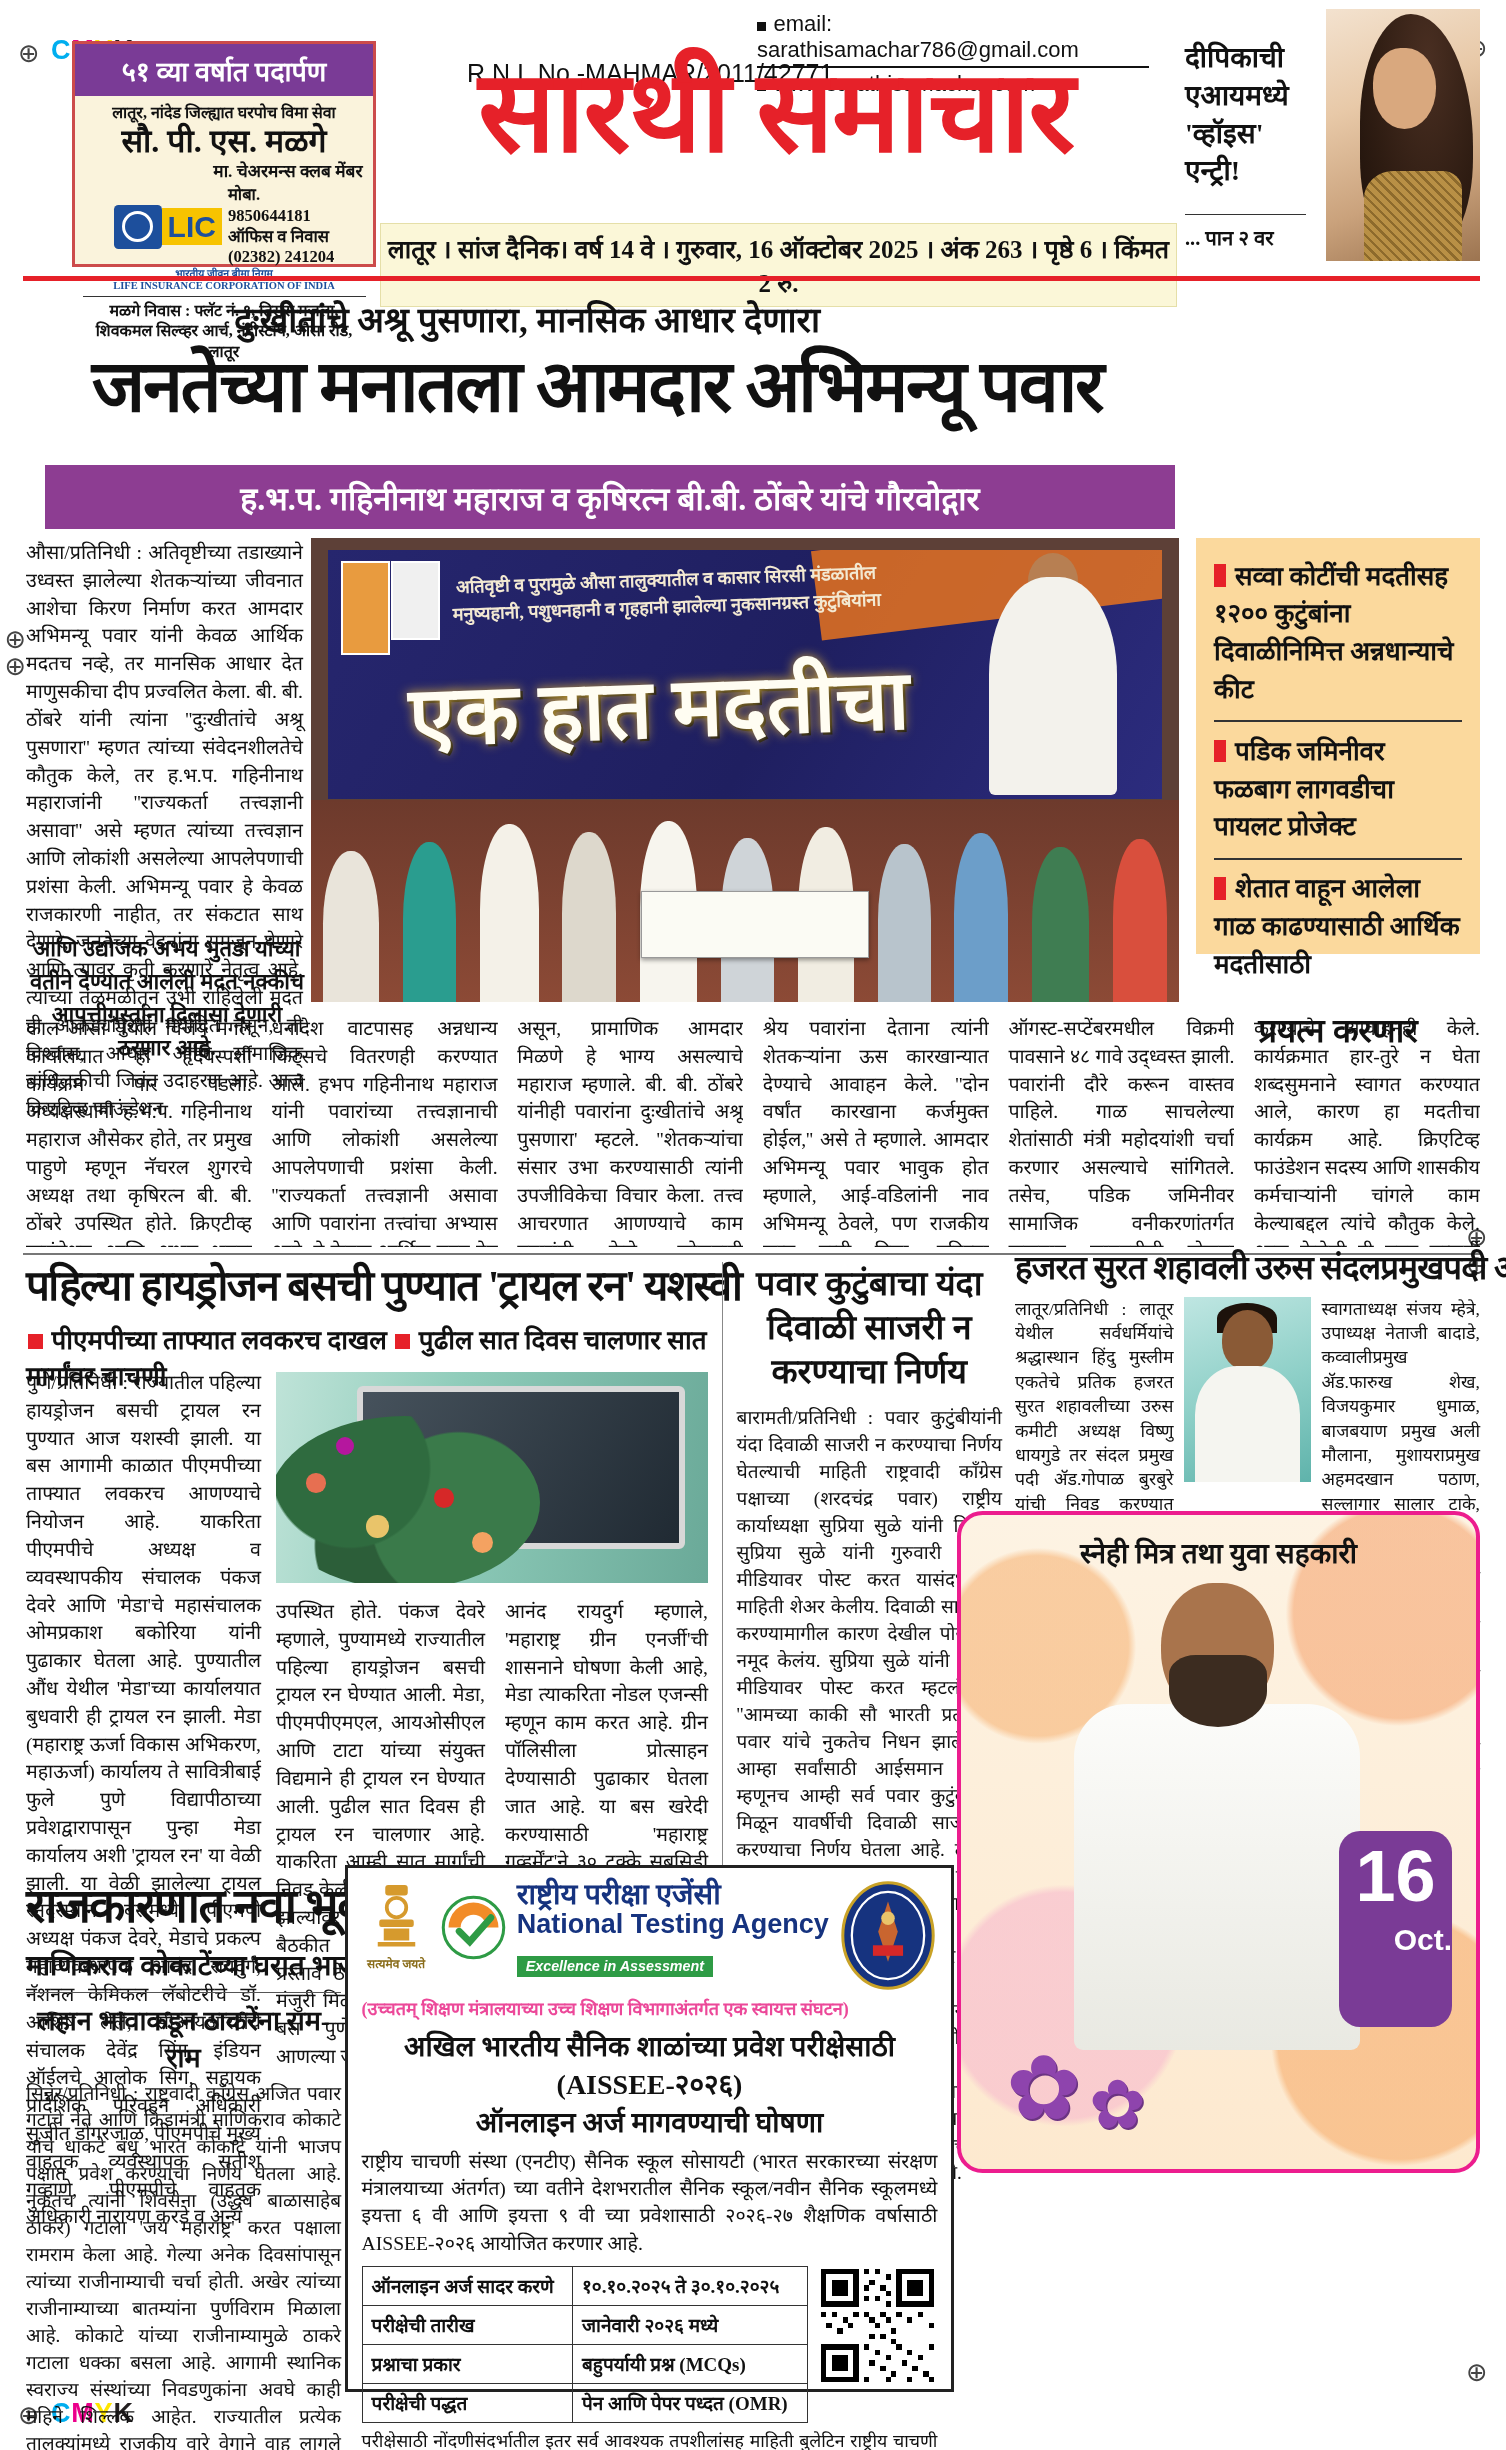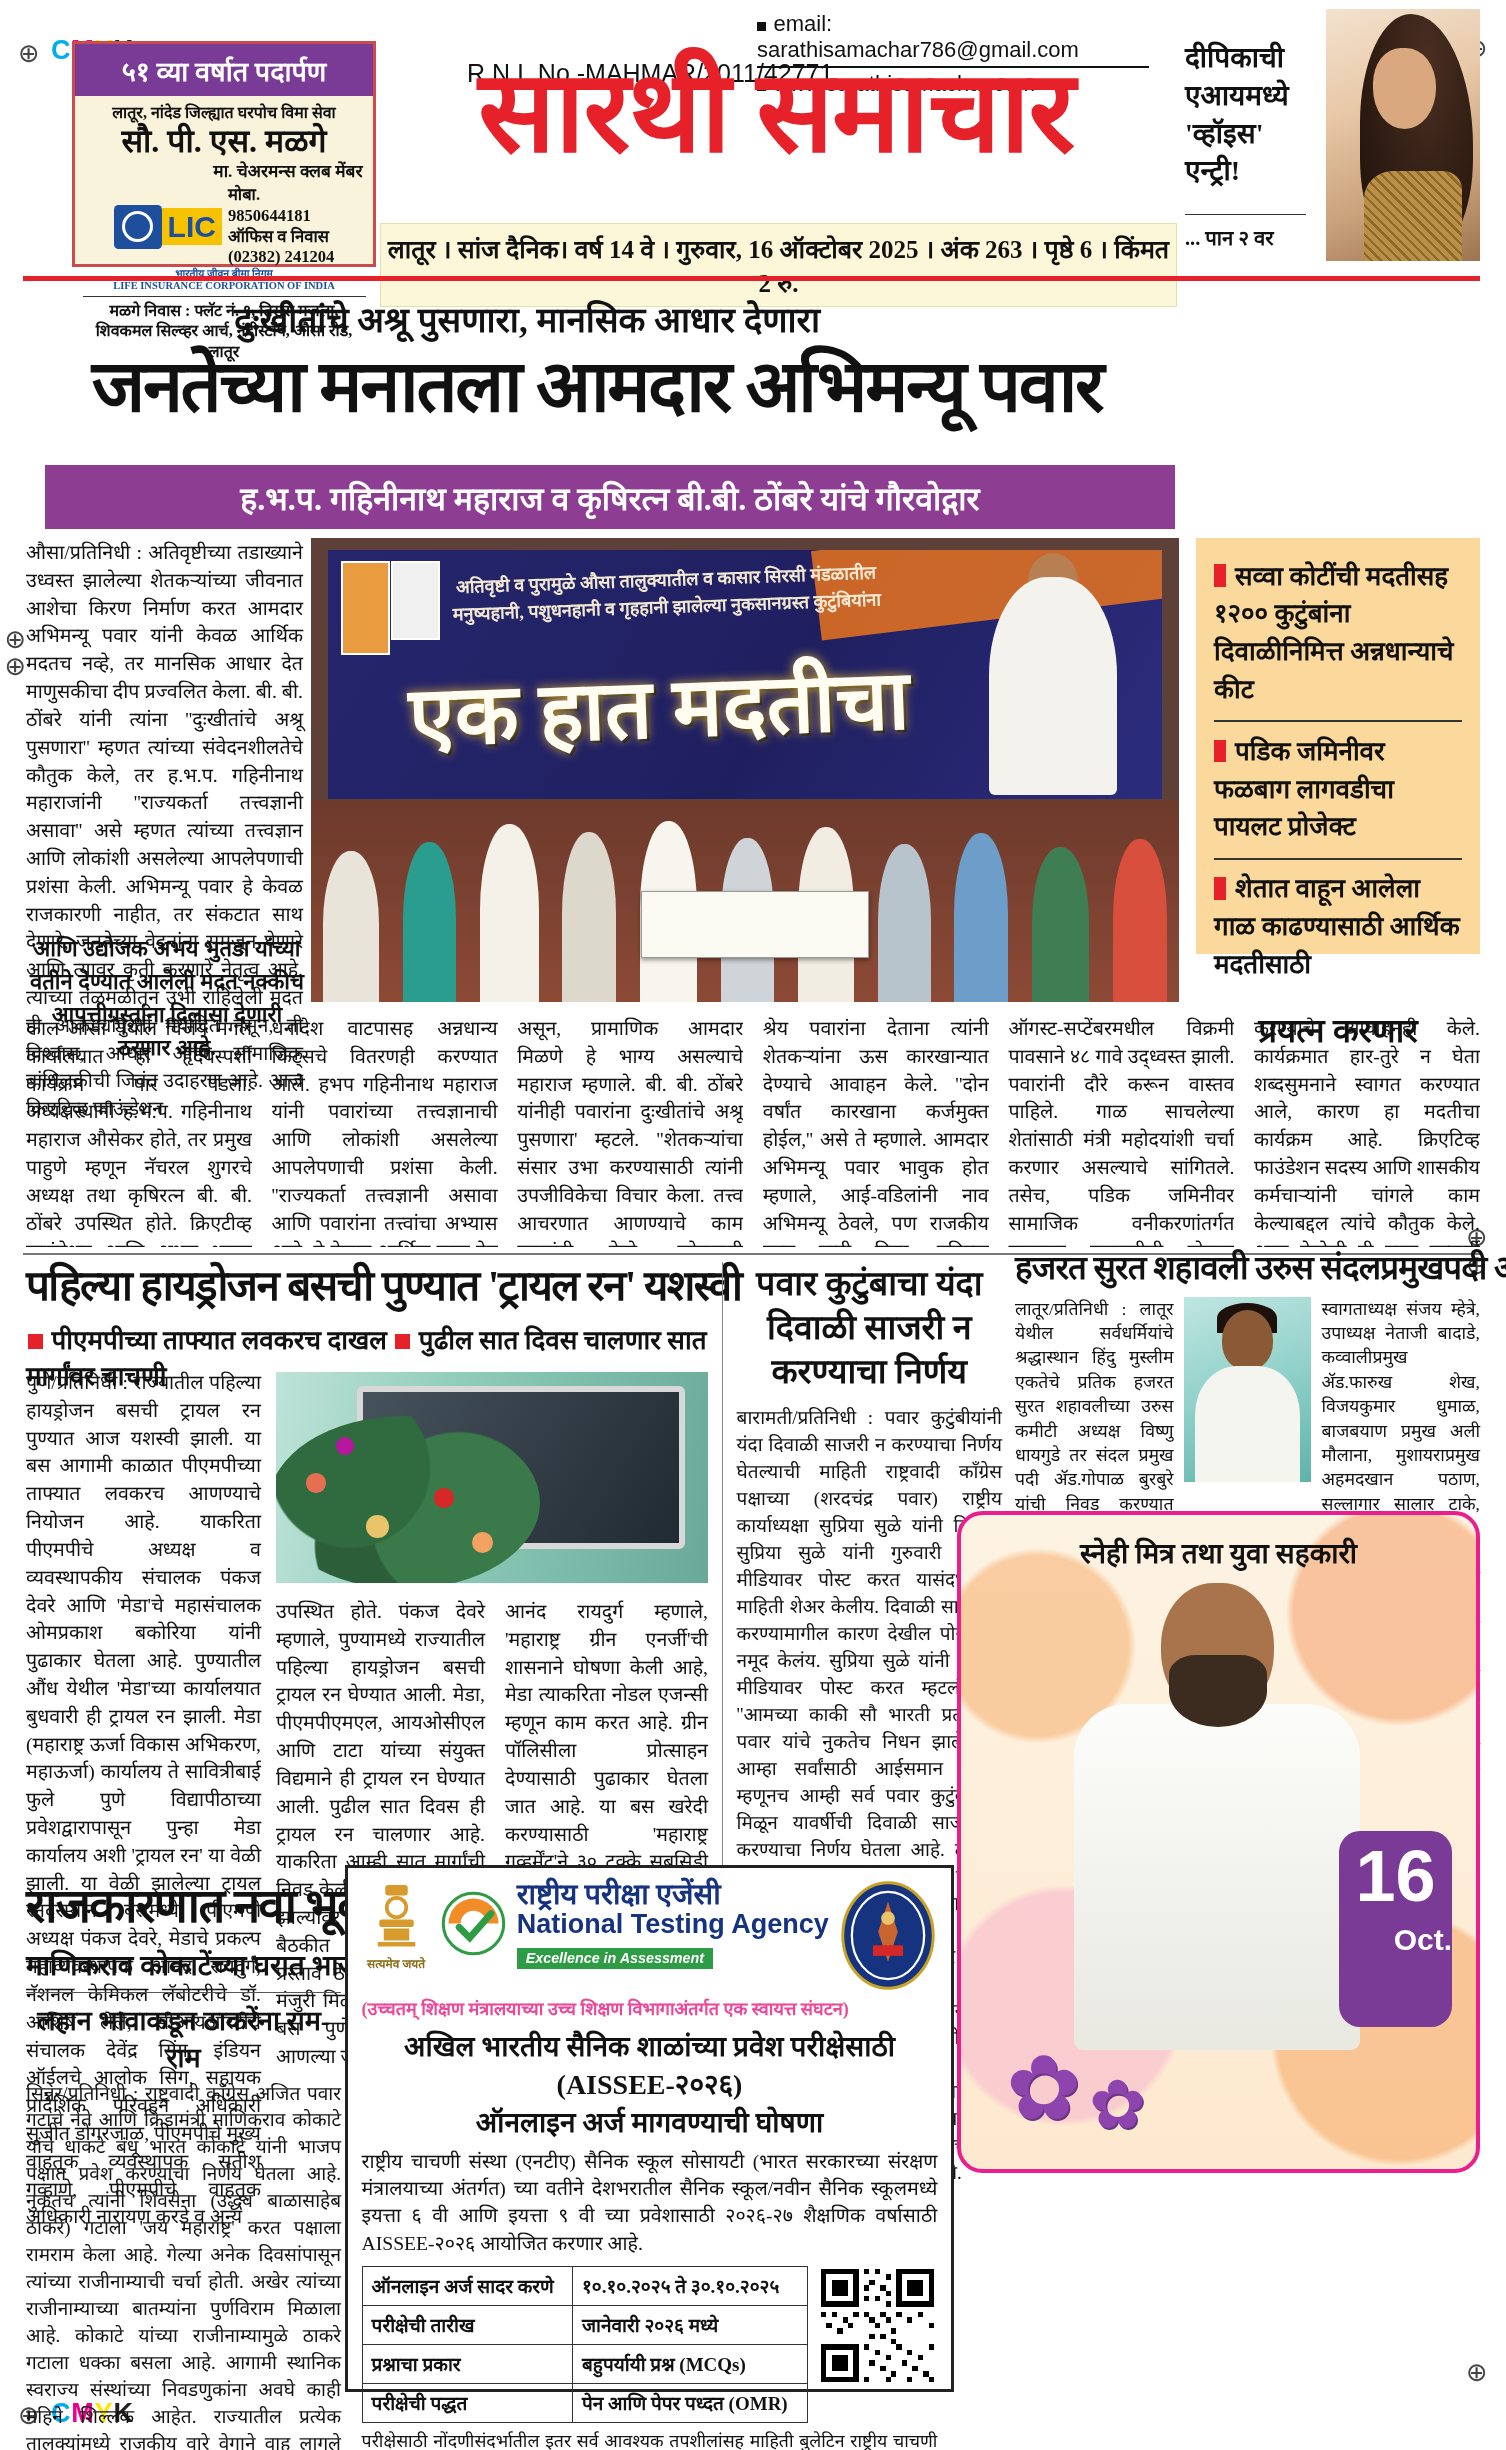--- a/index.html
+++ b/index.html
@@ -136,21 +136,21 @@
 
   .nta{left:345px;top:1865px;width:609px;height:527px;border:3px solid #222;background:#fff;box-sizing:border-box;padding:10.5px 13.6px;}
   .ntahdr{display:flex;align-items:flex-start;gap:7.5px;}
   .emblem{width:69px;text-align:center;flex:none;}
   .emblemcap{font-size:12px;font-weight:bold;color:#8a6d1a;}
   .ntacenter{flex:1;text-align:center;}
   .ntalogo{display:flex;align-items:center;justify-content:center;gap:10.5px;}
   .ntatitles{text-align:left;}
   .ntahi{color:#16337f;font-weight:bold;font-size:29px;line-height:1.1;}
   .ntaen{color:#16337f;font-weight:bold;font-size:27px;font-family:"Liberation Sans",sans-serif;line-height:1.1;}
-  .ntatag{display:inline-block;background:#2e9b45;color:#fff;font-style:italic;font-weight:bold;font-size:14.3px;padding:2.3px 9px;margin-top:8px;font-family:"Liberation Sans",sans-serif;}
+  .ntatag{display:inline-block;background:#2e9b45;color:#fff;font-style:italic;font-weight:bold;font-size:14.3px;padding:2.3px 9px;margin-top:16px;font-family:"Liberation Sans",sans-serif;}
   .crest{width:98px;height:113px;flex:none;}
   .orgline{color:#ec4899;font-weight:bold;font-size:18px;margin-top:4.5px;}
   .ntah1{font-weight:bold;font-size:28px;text-align:center;margin-top:6px;}
   .ntah2{font-weight:bold;font-size:28px;text-align:center;}
   .ntaintro{font-size:19.6px;line-height:1.4;text-align:justify;margin-top:7.5px;}
   .ntarow{display:flex;gap:10.5px;margin-top:9px;align-items:flex-start;}
   table.ntatable{border-collapse:collapse;flex:1;}
   .ntatable td{border:1.5px solid #333;font-size:19px;padding:6px 9px;font-weight:bold;}
   .qr{width:113px;height:113px;flex:none;border:3px solid #fff;}
   .ntap{font-size:17.7px;line-height:1.38;text-align:justify;margin-top:6px;}

